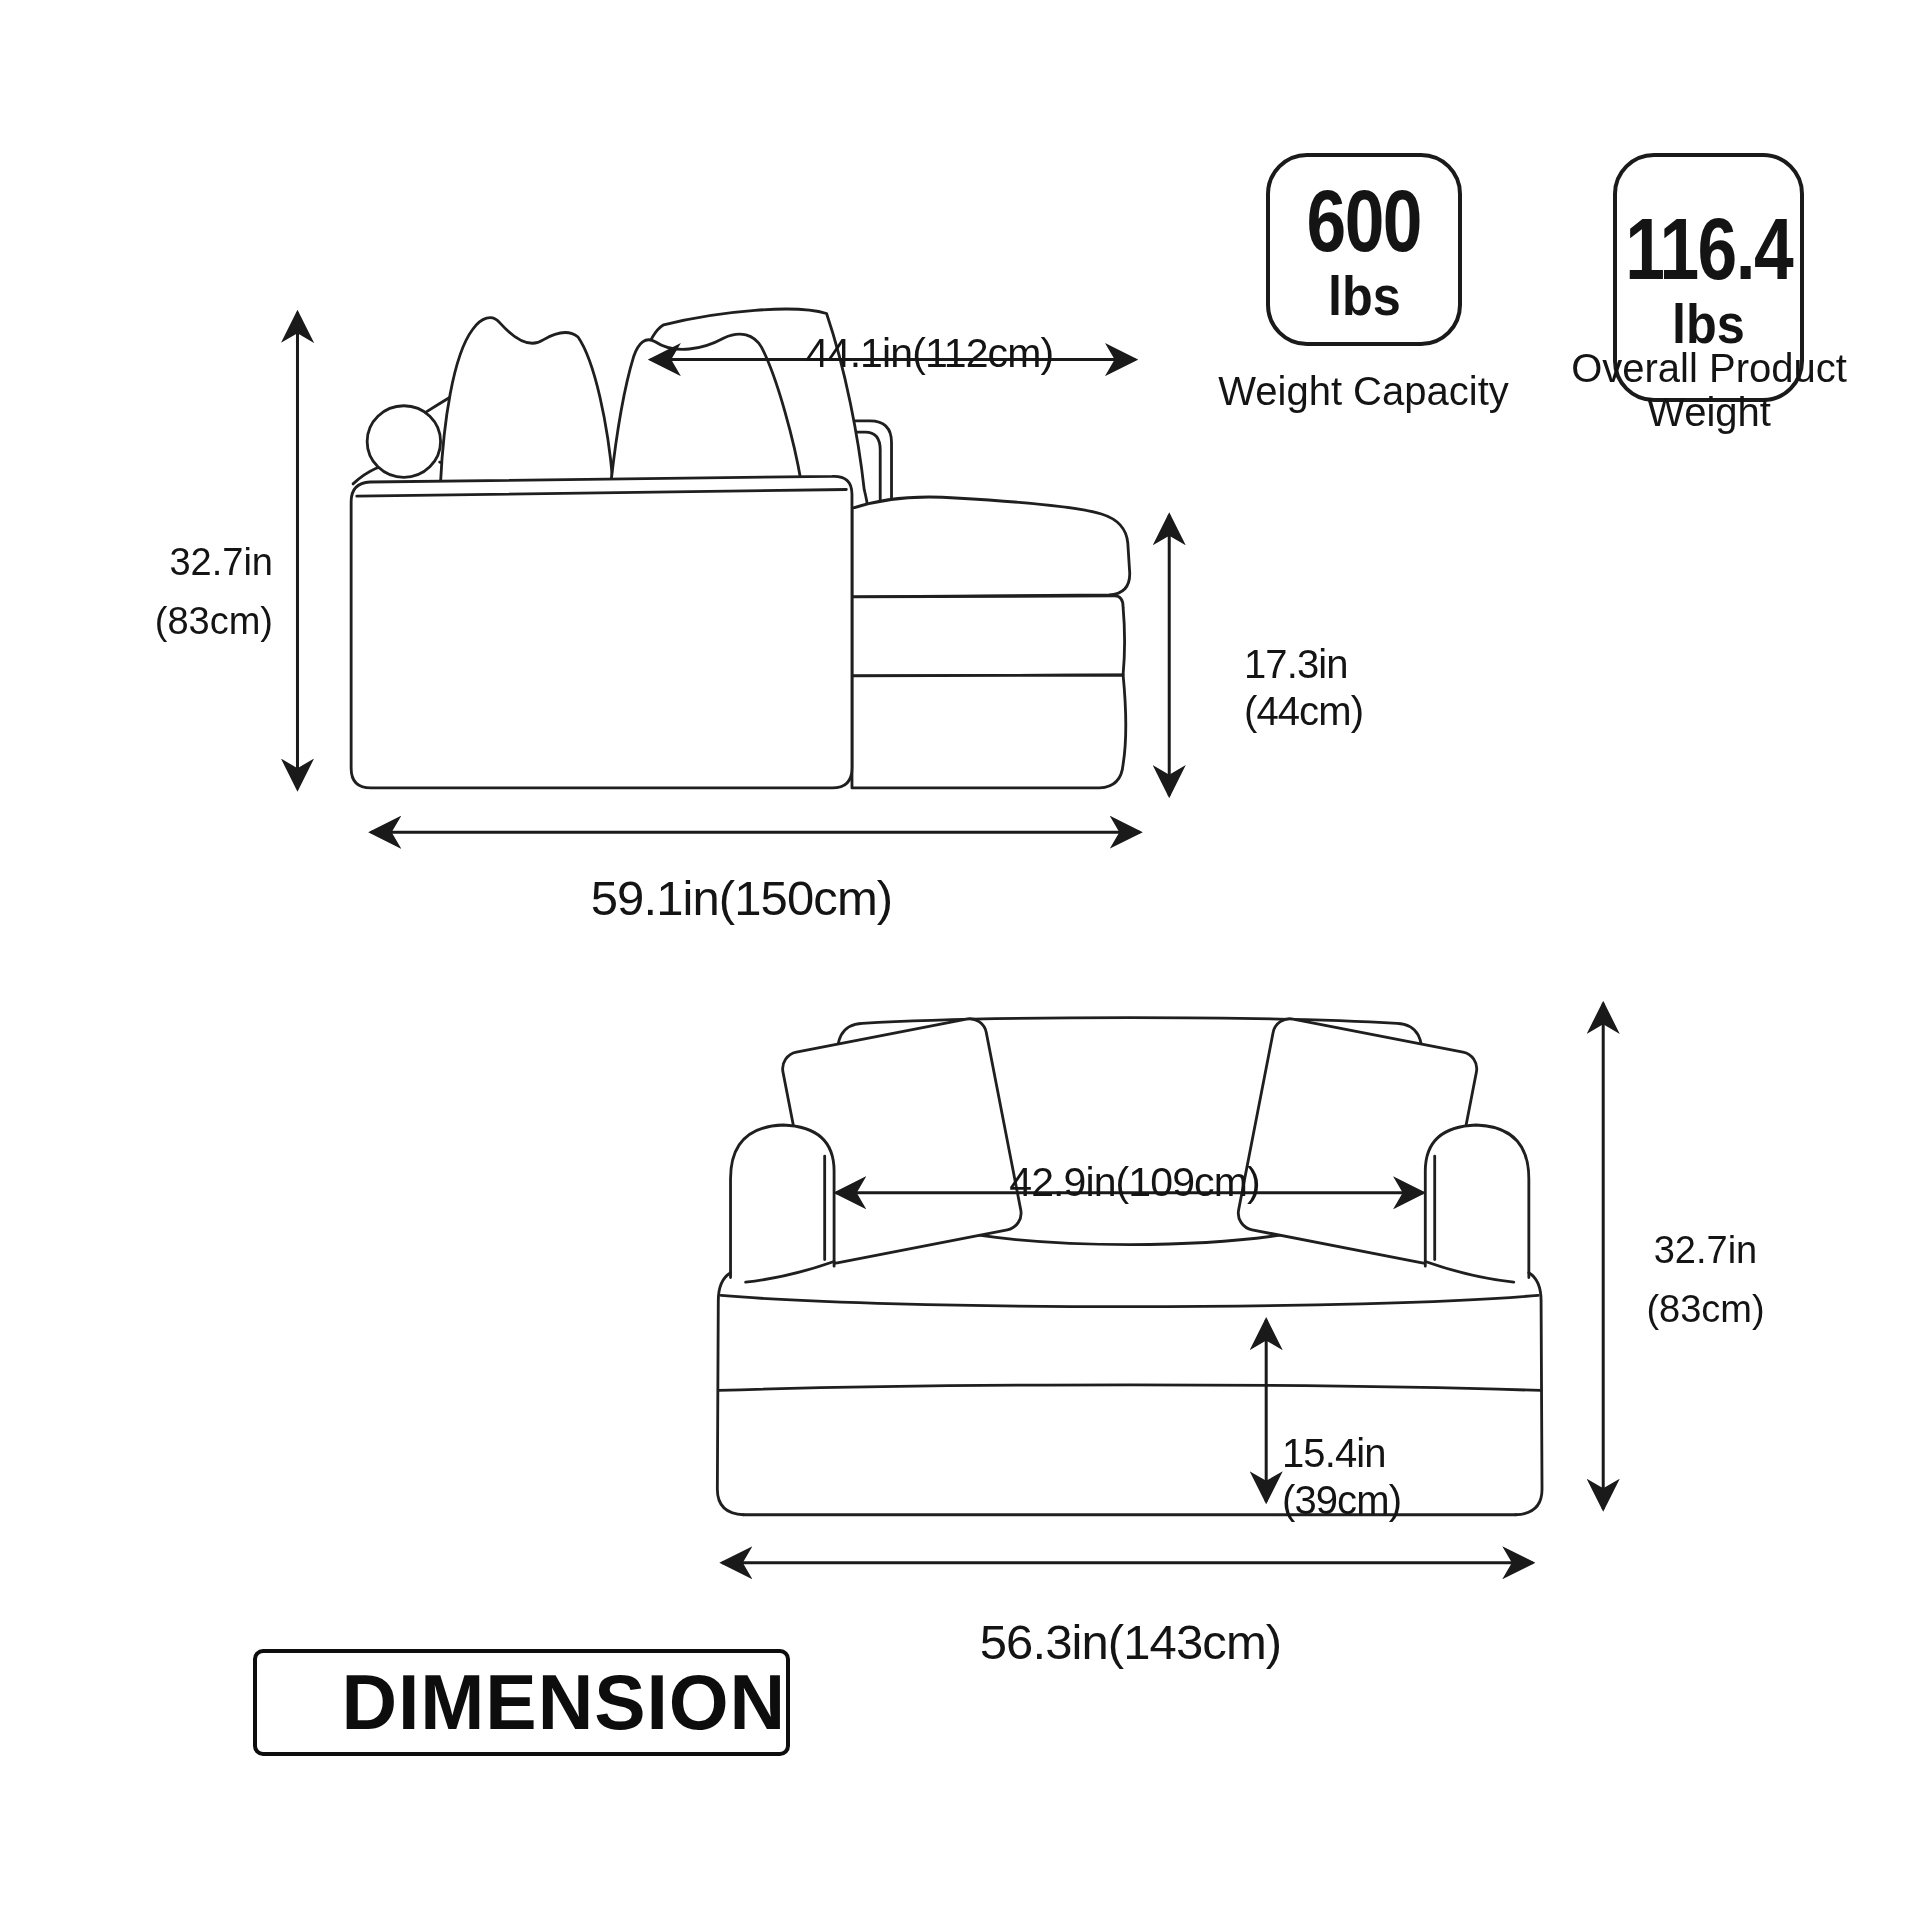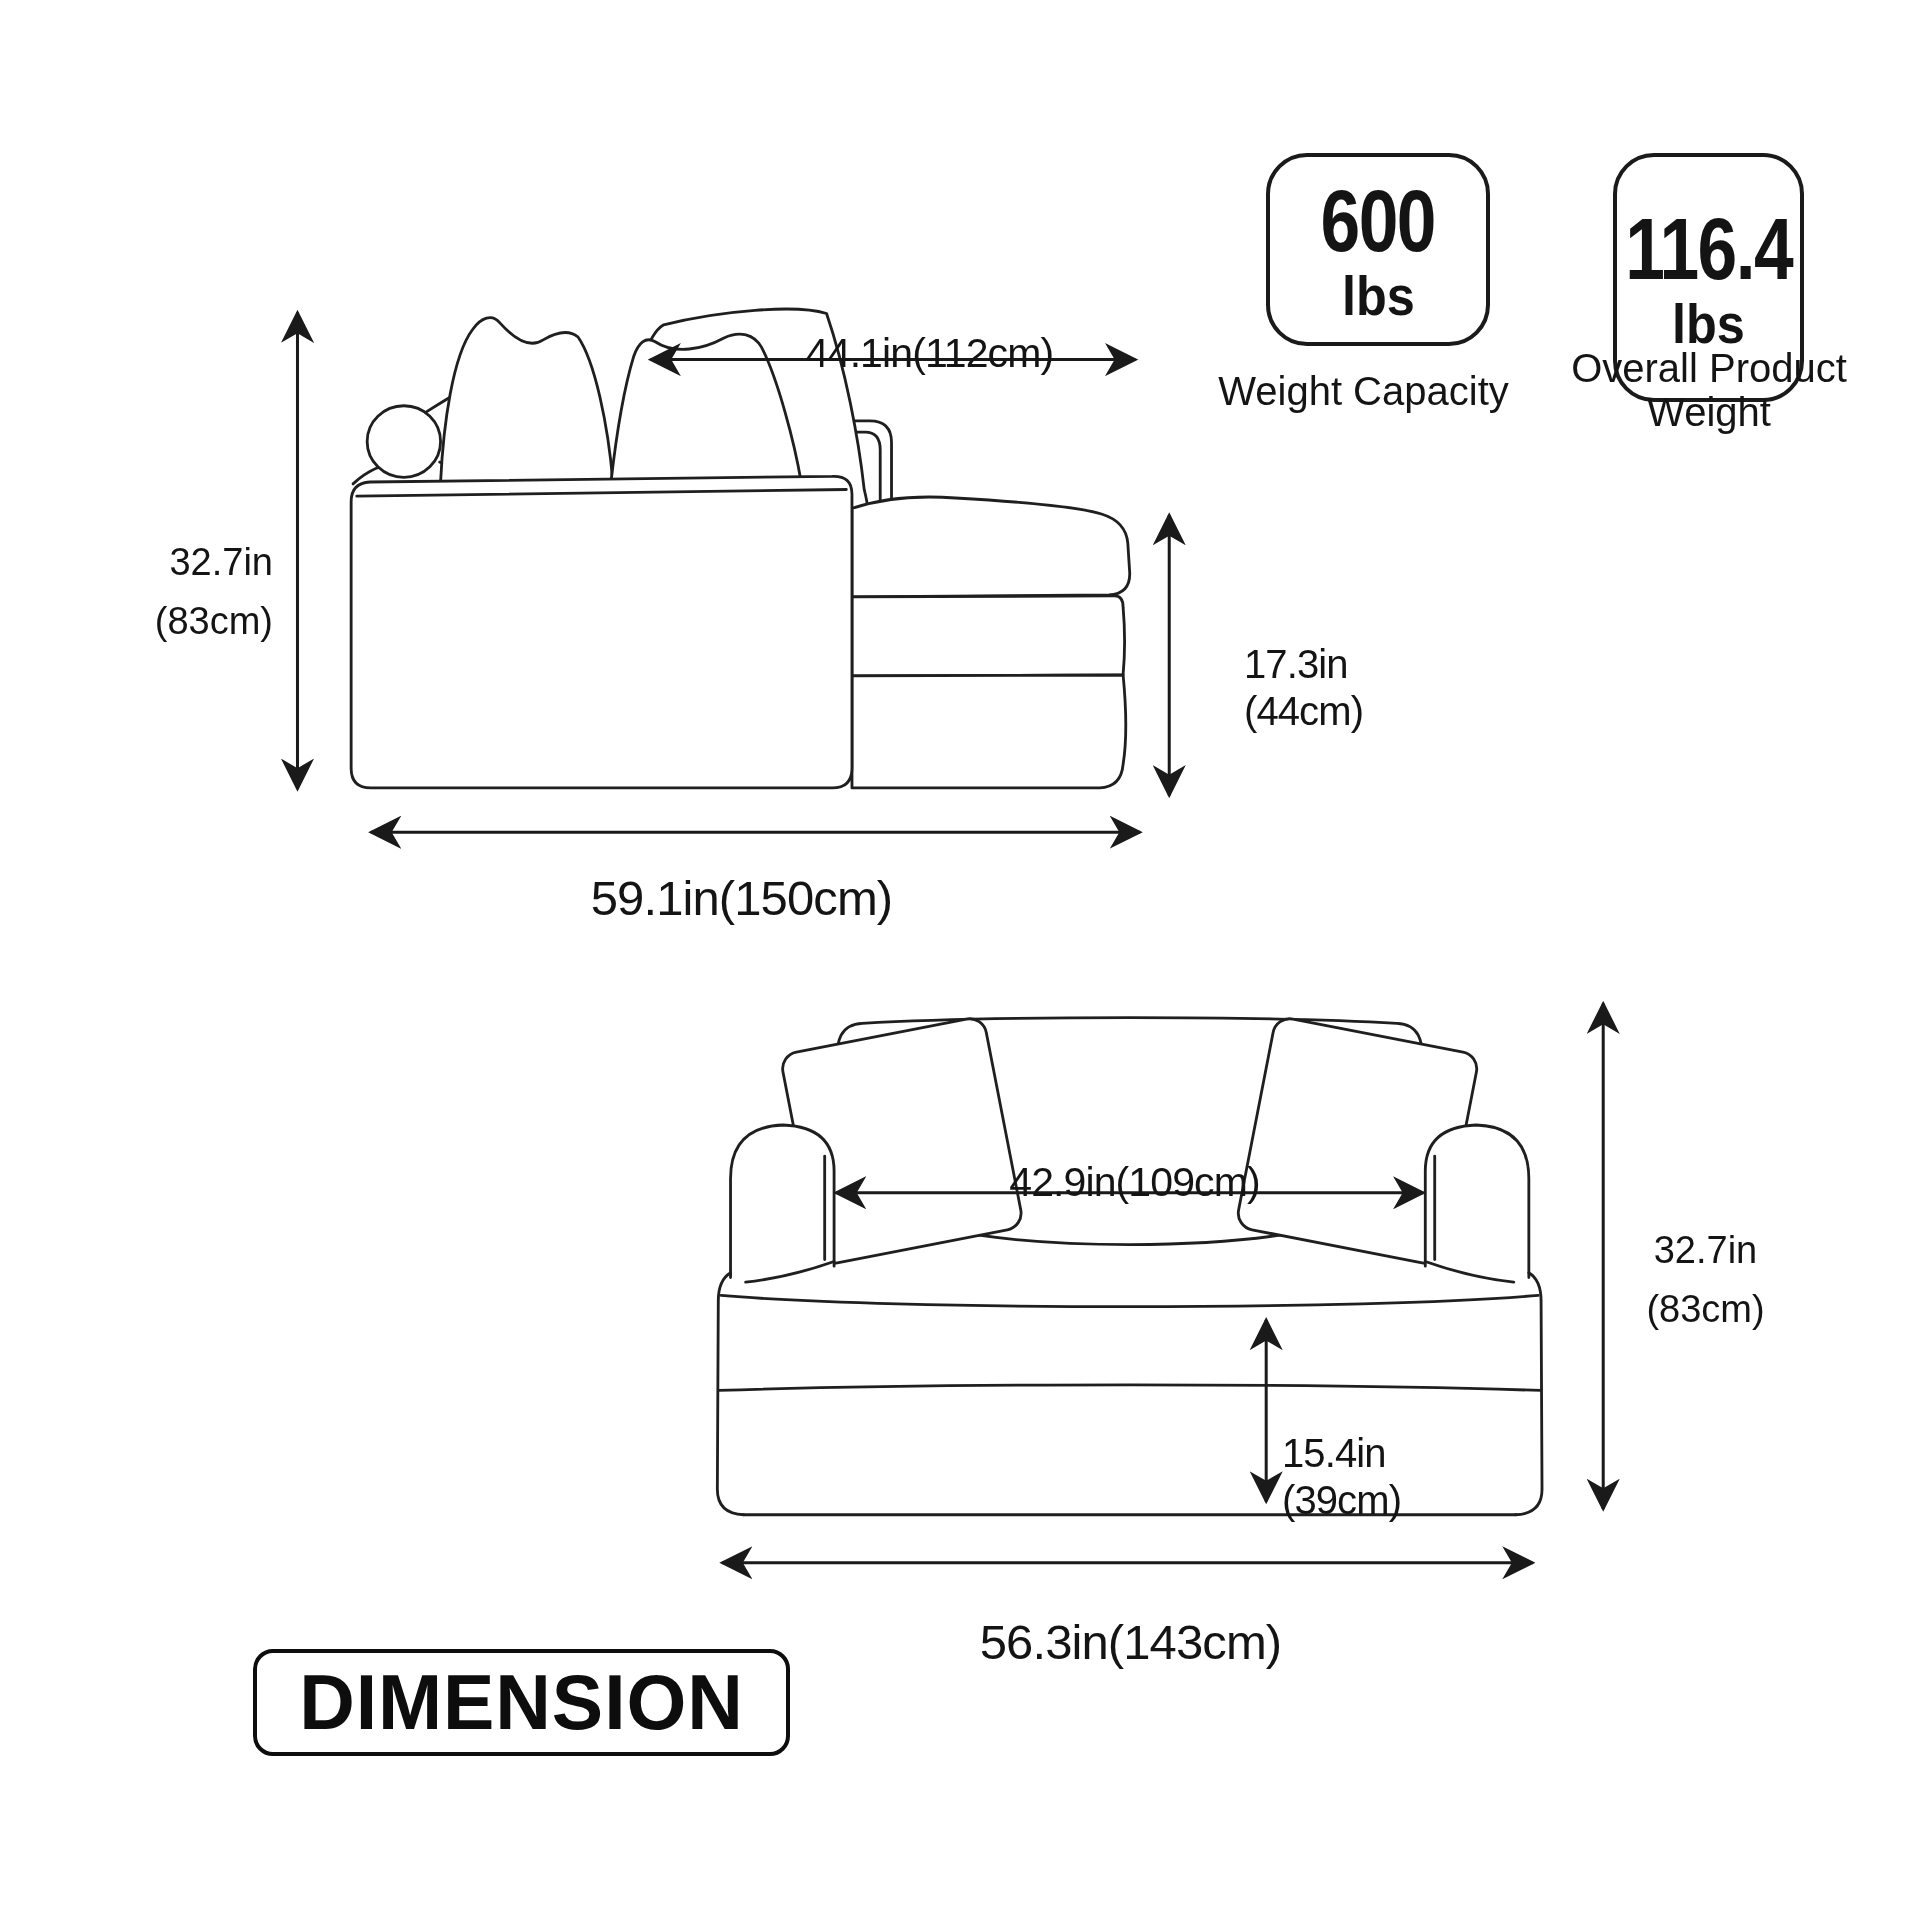--- a/index.html
+++ b/index.html
@@ -17,22 +17,22 @@
   
   .badge{position:absolute;box-sizing:border-box;border:4.7px solid #1a1a1a;border-radius:41px;
          display:flex;flex-direction:column;align-items:center;justify-content:center;
          padding-top:3.8px;background:#fff;}
   .badge .num{font-weight:bold;font-size:87px;line-height:87px;letter-spacing:-1.9px;
               transform:scaleX(0.82);transform-origin:center;}
   .badge .unit{font-weight:bold;font-size:56px;line-height:60px;transform:scaleX(0.9);
                transform-origin:center;margin-top:1.9px;}
   .badge-label{position:absolute;font-size:40px;line-height:44px;text-align:center;white-space:pre-line;}
   
-  .title-box{position:absolute;box-sizing:border-box;border:4.7px solid #0d0d0d;border-radius:20px;
-             display:flex;align-items:center;justify-content:center;background:#fff;}
+  .title-box{position:absolute;box-sizing:border-box;border:4.7px solid #0d0d0d;border-radius:10px;
+             display:flex;align-items:center;justify-content:flex-end;background:#fff;}
   .title-box .txt{font-weight:bold;font-size:77px;letter-spacing:0.9px;color:#0d0d0d;}
 </style>
 </head>
 <body>
 
 <div class="canvas">
 
   <svg class="art" viewBox="0 0 2048 2048">
     <defs>
       <marker id="ah" viewBox="0 0 12 12" refX="11" refY="6" markerWidth="11" markerHeight="11" orient="auto-start-reverse" markerUnits="strokeWidth">
@@ -133,21 +133,21 @@
   <div class="lbl dim-md ctr" style="left:946px;top:1132px;width:377px;">42.9in(109cm)</div>
 
   <div class="lbl dim-tall ctr" style="left:1621px;top:1194px;width:169px;">32.7in
 (83cm)</div>
 
   <div class="lbl dim-sm" style="left:1282px;top:1403px;width:207px;">15.4in
 (39cm)</div>
 
   <div class="lbl dim-lg ctr" style="left:942px;top:1588px;width:377px;">56.3in(143cm)</div>
 
-  <div class="badge" style="left:1266px;top:153px;width:224px;height:193px;">
+  <div class="badge" style="left:1266px;top:153px;width:196px;height:193px;">
     <div class="num">600</div>
     <div class="unit">lbs</div>
   </div>
   <div class="badge-label" style="left:1213px;top:369px;width:301px;">Weight Capacity</div>
 
   <div class="badge" style="left:1613px;top:153px;width:191px;height:249px;">
     <div class="num">116.4</div>
     <div class="unit">lbs</div>
   </div>
   <div class="badge-label" style="left:1544px;top:346px;width:330px;">Overall Product

